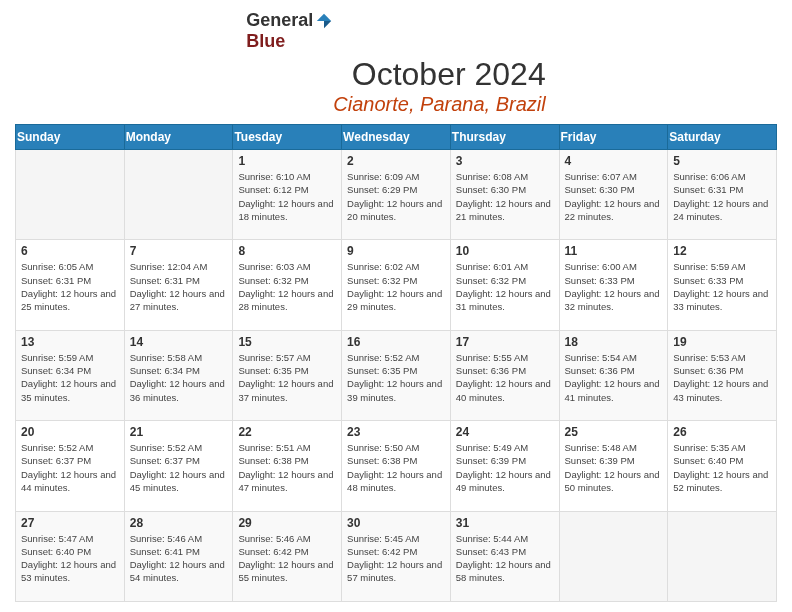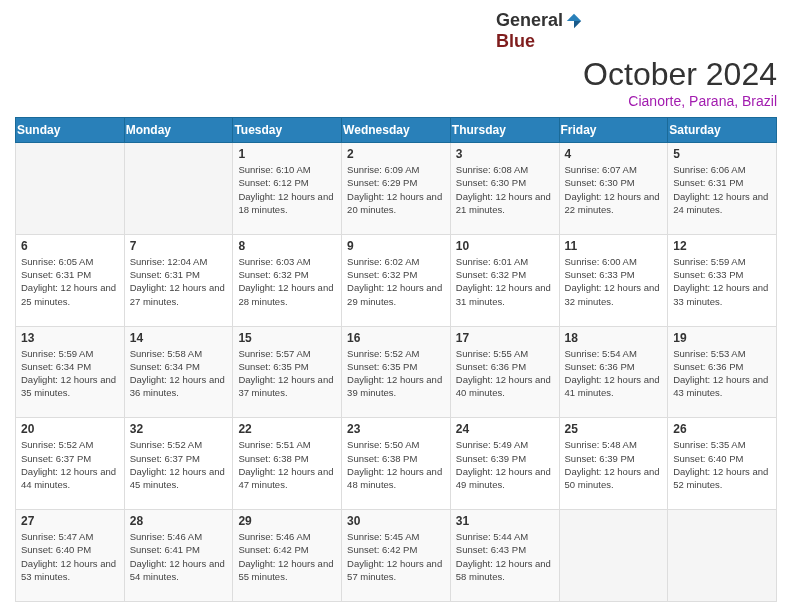--- a/index.html
+++ b/index.html
@@ -12,21 +12,21 @@
     }
     .page {
       width: 792px;
       height: 612px;
       padding: 10px 15px 10px 15px;
       display: flex;
       flex-direction: column;
     }
     .header {
       display: flex;
-      justify-content: flex-end;
+      justify-content: center;
       align-items: flex-start;
       margin-bottom: 8px;
     }
     .logo {
       display: flex;
       flex-direction: column;
       align-items: flex-start;
     }
     .logo-text {
       display: flex;
@@ -50,22 +50,23 @@
     .title-section {
       text-align: right;
     }
     .month-title {
       font-size: 32px;
       color: #333;
       font-weight: normal;
       margin-top: 46px;
     }
     .subtitle {
-      font-size: 14px;
-      color: #a21caf;
+      font-size: 20px;
+      color: #c2410c;
+      font-style: italic;
     }
     .calendar {
       flex: 1;
       border: 1px solid #ccc;
       border-collapse: collapse;
       width: 100%;
       table-layout: fixed;
     }
     .calendar th {
       background-color: #2980b9;
@@ -265,21 +266,21 @@
           </td>
         </tr>
         <tr>
           <td>
             <span class="day-num">20</span>
             <div class="day-info">Sunrise: 5:52 AM
 Sunset: 6:37 PM
 Daylight: 12 hours and 44 minutes.</div>
           </td>
           <td>
-            <span class="day-num">32</span>
+            <span class="day-num">21</span>
             <div class="day-info">Sunrise: 5:52 AM
 Sunset: 6:37 PM
 Daylight: 12 hours and 45 minutes.</div>
           </td>
           <td>
             <span class="day-num">22</span>
             <div class="day-info">Sunrise: 5:51 AM
 Sunset: 6:38 PM
 Daylight: 12 hours and 47 minutes.</div>
           </td>

